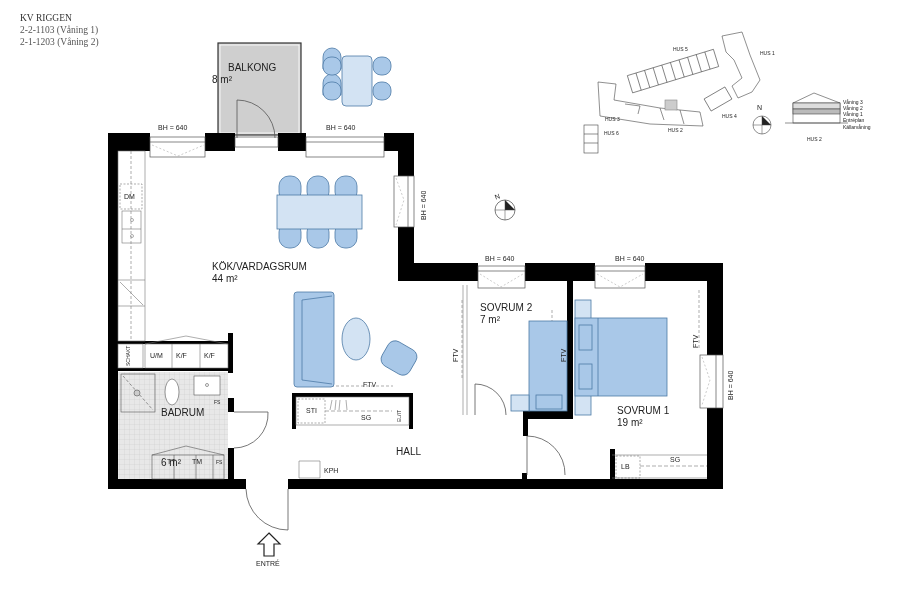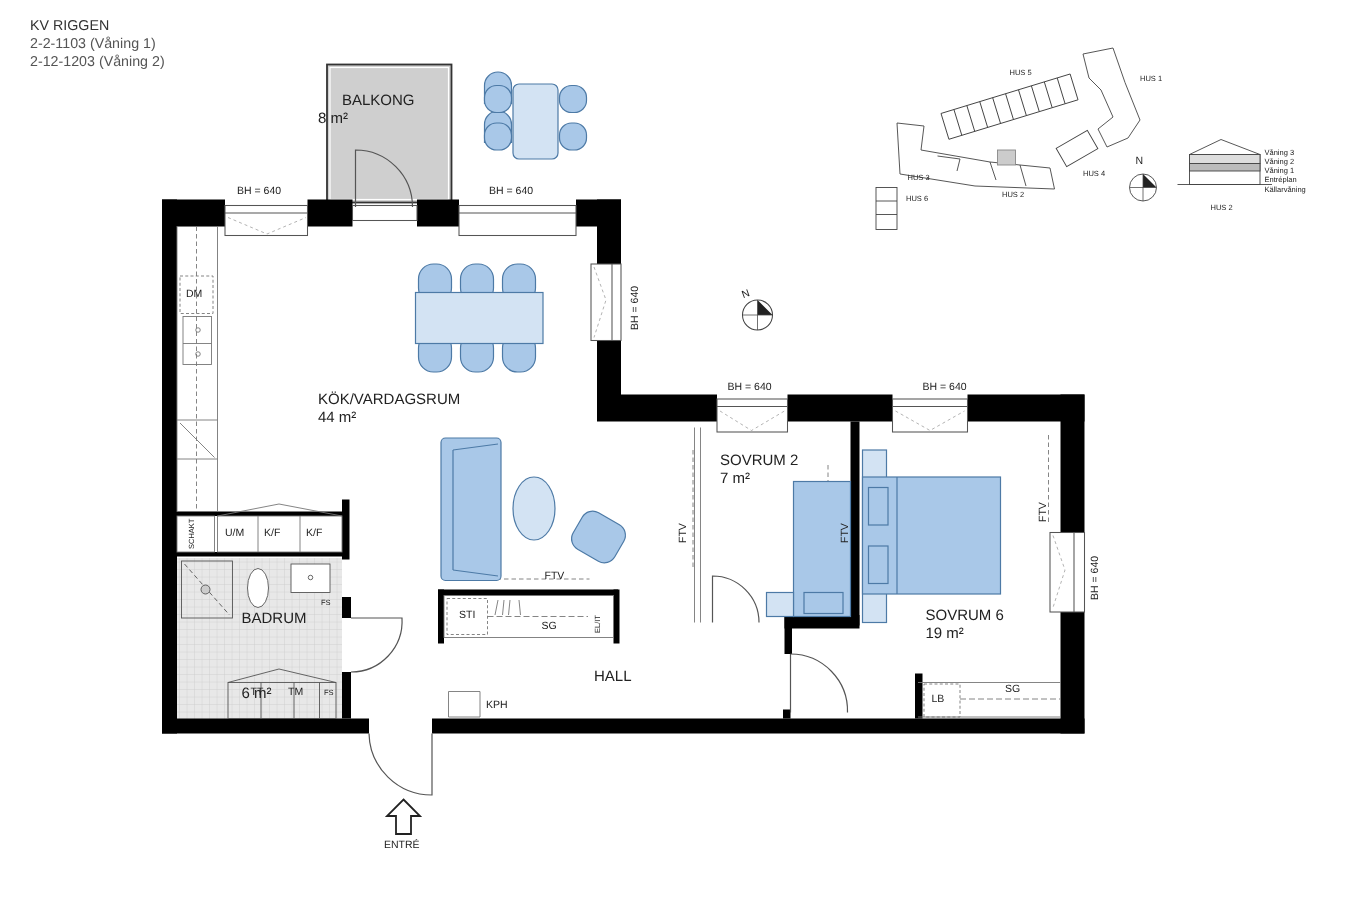--- a/index.html
+++ b/index.html
@@ -1,31 +1,31 @@
 <!DOCTYPE html>
 <html><head>
 <meta charset="utf-8">
 <style>
   html,body{margin:0;padding:0;background:#fff;}
   body{width:900px;height:600px;position:relative;overflow:hidden;font-family:"DejaVu Sans",sans-serif;}
-  .hdr{position:absolute;left:20px;top:12px;font-family:Liberation Sans, sans-serif;font-size:9.5px;line-height:12px;color:#555;}
+  .hdr{position:absolute;left:20px;top:12px;font-family:Liberation Serif, serif;font-size:9.5px;line-height:12px;color:#555;}
   .hdr .t{color:#333;}
   .lbl{position:absolute;font-family:"Liberation Sans",sans-serif;color:#222;font-size:10px;line-height:12px;white-space:nowrap;}
   .sm{font-size:7px;line-height:8px;}
   .xs{font-size:5px;line-height:6px;}
   .rot{transform-origin:left top;transform:rotate(-90deg);}
   svg{position:absolute;left:0;top:0;}
 </style>
 </head>
 <body>
 
 <div class="hdr">
   <div class="t">KV RIGGEN</div>
   <div>2-2-1103 (Våning 1)</div>
-  <div>2-12-1203 (Våning 2)</div>
+  <div>2-1-1203 (Våning 2)</div>
 </div>
 
 <svg width="900" height="600" viewBox="0 0 900 600">
   <defs>
     <pattern id="tile" width="5" height="5" patternUnits="userSpaceOnUse">
       <rect width="5" height="5" fill="#e8e8e8"></rect>
       <path d="M5 0V5M0 5H5" stroke="#c9c9c9" stroke-width="0.5"></path>
     </pattern>
   </defs>
 
@@ -247,21 +247,21 @@
 <div class="lbl xs" style="left:843px;top:117px">Entréplan</div>
 <div class="lbl xs" style="left:843px;top:124px">Källarvåning</div>
 <div class="lbl xs" style="left:807px;top:136px">HUS 2</div>
 
 <div class="lbl" style="left:228px;top:62px">BALKONG</div>
 <div class="lbl" style="left:212px;top:74px">8 m²</div>
 <div class="lbl" style="left:212px;top:261px">KÖK/VARDAGSRUM</div>
 <div class="lbl" style="left:212px;top:273px">44 m²</div>
 <div class="lbl" style="left:480px;top:302px">SOVRUM 2</div>
 <div class="lbl" style="left:480px;top:314px">7 m²</div>
-<div class="lbl" style="left:617px;top:405px">SOVRUM 6</div>
+<div class="lbl" style="left:617px;top:405px">SOVRUM 1</div>
 <div class="lbl" style="left:617px;top:417px">19 m²</div>
 <div class="lbl" style="left:161px;top:407px">BADRUM</div>
 <div class="lbl" style="left:161px;top:457px">6 m²</div>
 <div class="lbl" style="left:396px;top:446px">HALL</div>
 
 <div class="lbl sm" style="left:158px;top:124px">BH = 640</div>
 <div class="lbl sm" style="left:326px;top:124px">BH = 640</div>
 <div class="lbl sm rot" style="left:420px;top:220px">BH = 640</div>
 <div class="lbl sm" style="left:485px;top:255px">BH = 640</div>
 <div class="lbl sm" style="left:615px;top:255px">BH = 640</div>

